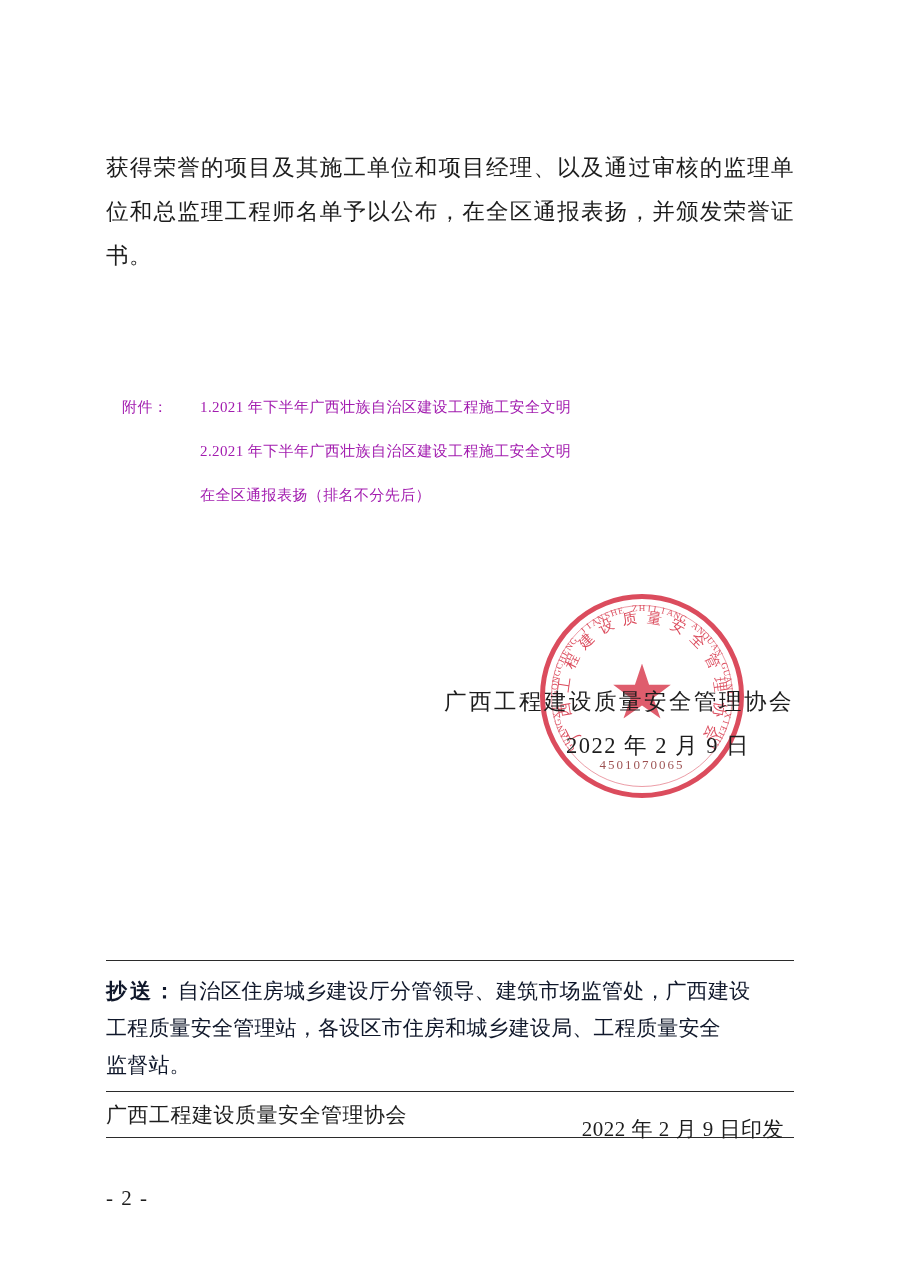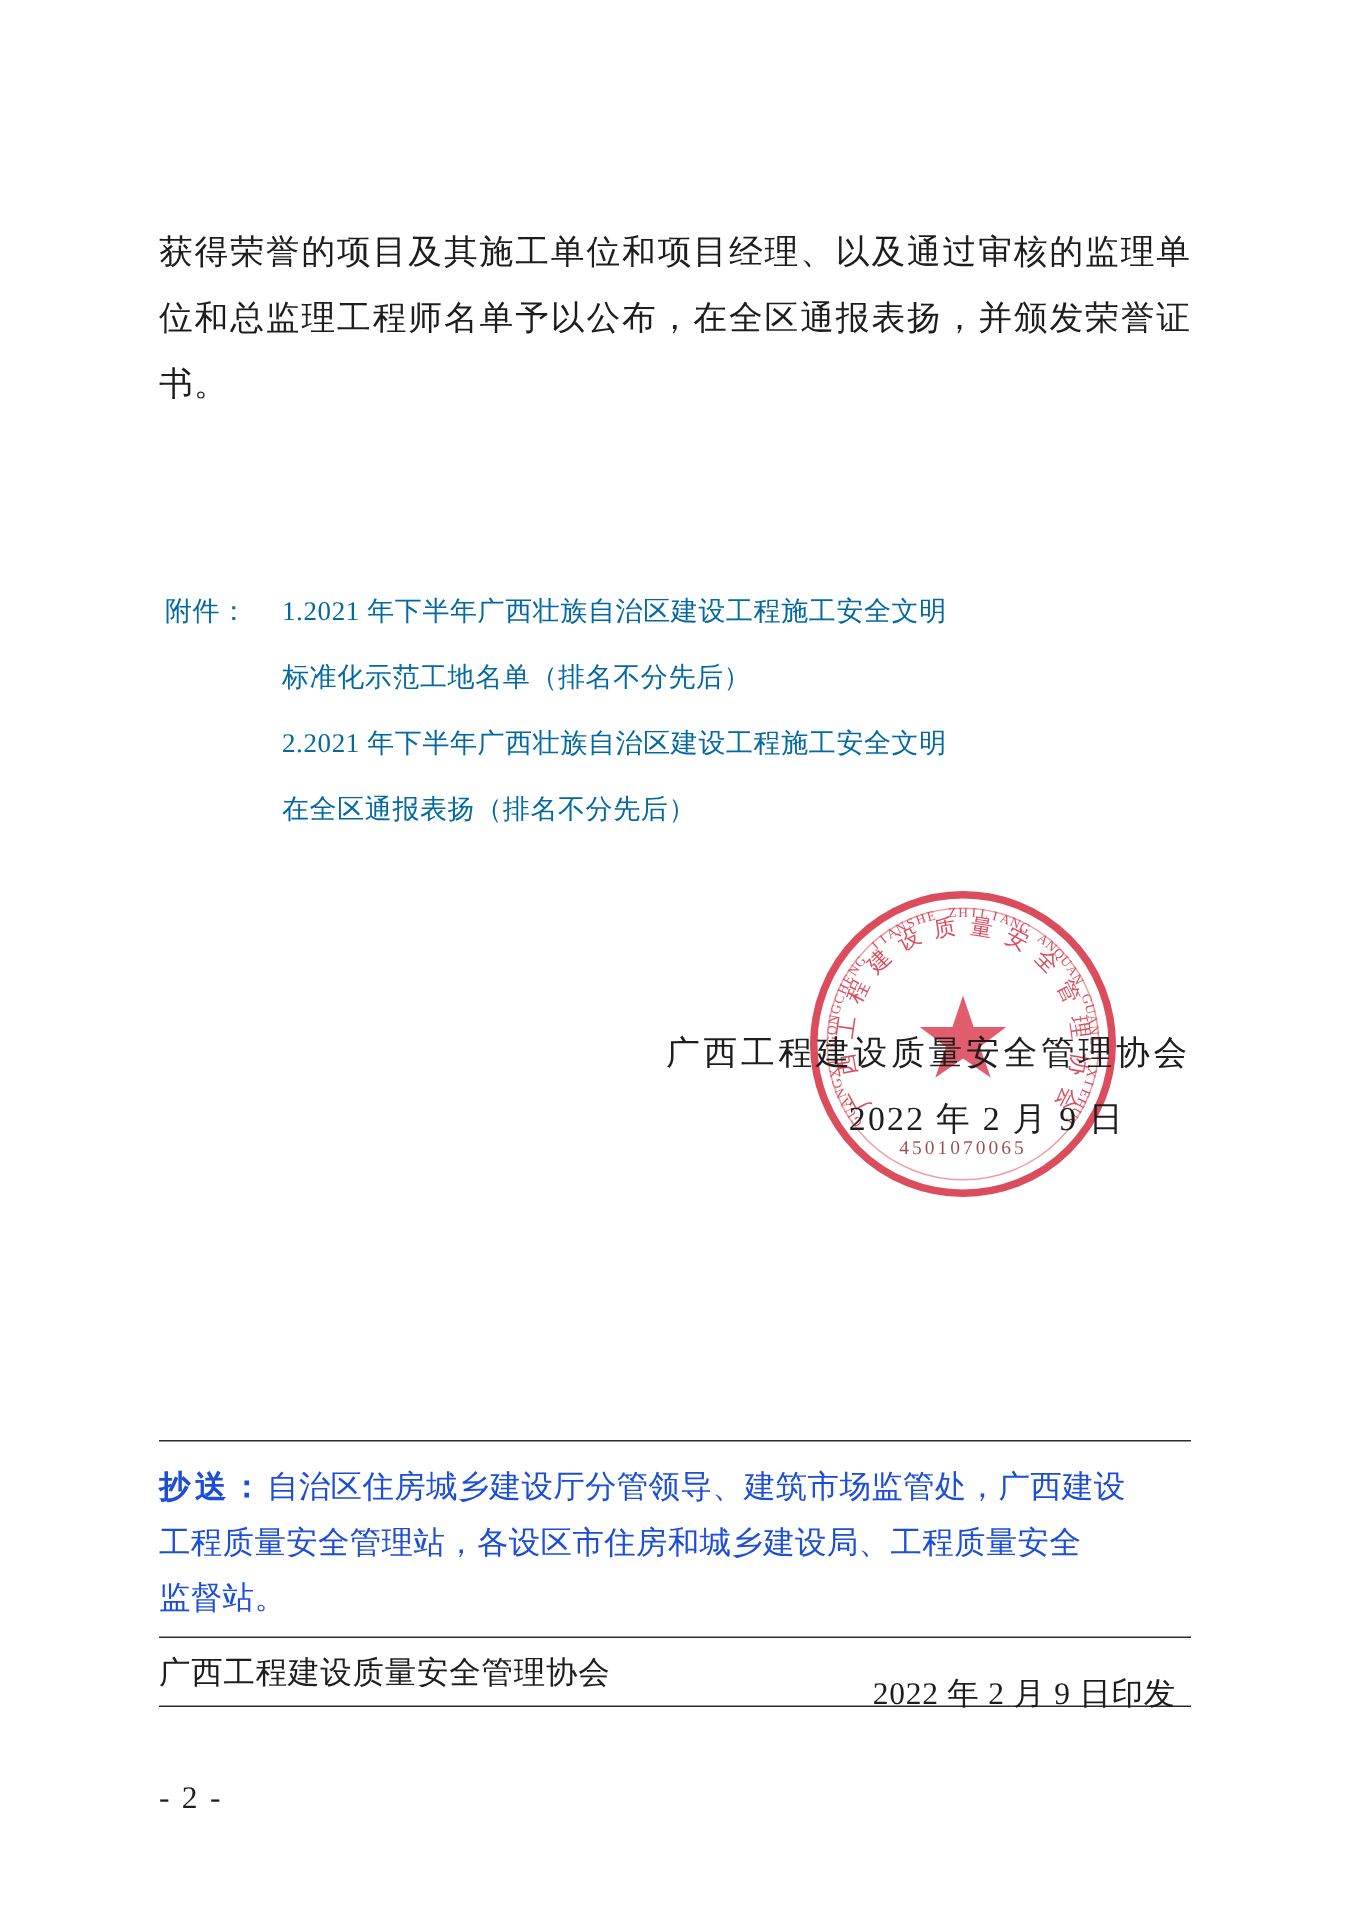--- a/index.html
+++ b/index.html
@@ -39,27 +39,27 @@
     line-height: 44px;
     letter-spacing: 0.6px;
     text-align: justify;
     text-justify: inter-ideograph;
     color: #1d1d1d;
   }
 
   
   .attach {
     position: absolute;
-    left: 4px;
+    left: 16px;
     top: 385px;
     width: 688px;
-    font-size: 18px;
+    font-size: 15px;
     line-height: 44px;
     letter-spacing: 0.4px;
-    color: #0369a1;
+    color: #a21caf;
   }
   .attach-row {
     display: block;
     white-space: nowrap;
   }
   .attach-label {
     display: inline-block;
     width: 78px;
   }
   .attach-indent {
@@ -152,21 +152,21 @@
   .rule-bot   { top: 1137px; }
 
   .cc-block {
     position: absolute;
     left: 0;
     top: 973px;
     width: 688px;
     font-size: 21px;
     line-height: 37px;
     letter-spacing: 0.2px;
-    color: #1d4ed8;
+    color: #0f172a;
   }
   .cc-label {
     font-weight: bold;
     letter-spacing: 3px;
   }
   .cc-line2, .cc-line3 {
     display: block;
     padding-left: 0;
   }
 
@@ -200,23 +200,20 @@
 <body>
 
 <div class="page">
   <div class="content">
 
     <div class="para">获得荣誉的项目及其施工单位和项目经理、以及通过审核的监理单位和总监理工程师名单予以公布，在全区通报表扬，并颁发荣誉证书。</div>
 
     <div class="attach">
       <div class="attach-row">
         <span class="attach-label">附件：</span><span>1.2021 年下半年广西壮族自治区建设工程施工安全文明</span>
-      </div>
-      <div class="attach-row">
-        <span class="attach-indent"></span><span>标准化示范工地名单（排名不分先后）</span>
       </div>
       <div class="attach-row">
         <span class="attach-indent"></span><span>2.2021 年下半年广西壮族自治区建设工程施工安全文明</span>
       </div>
       <div class="attach-row">
         <span class="attach-indent"></span><span>在全区通报表扬（排名不分先后）</span>
       </div>
     </div>
 
     <div class="seal">

